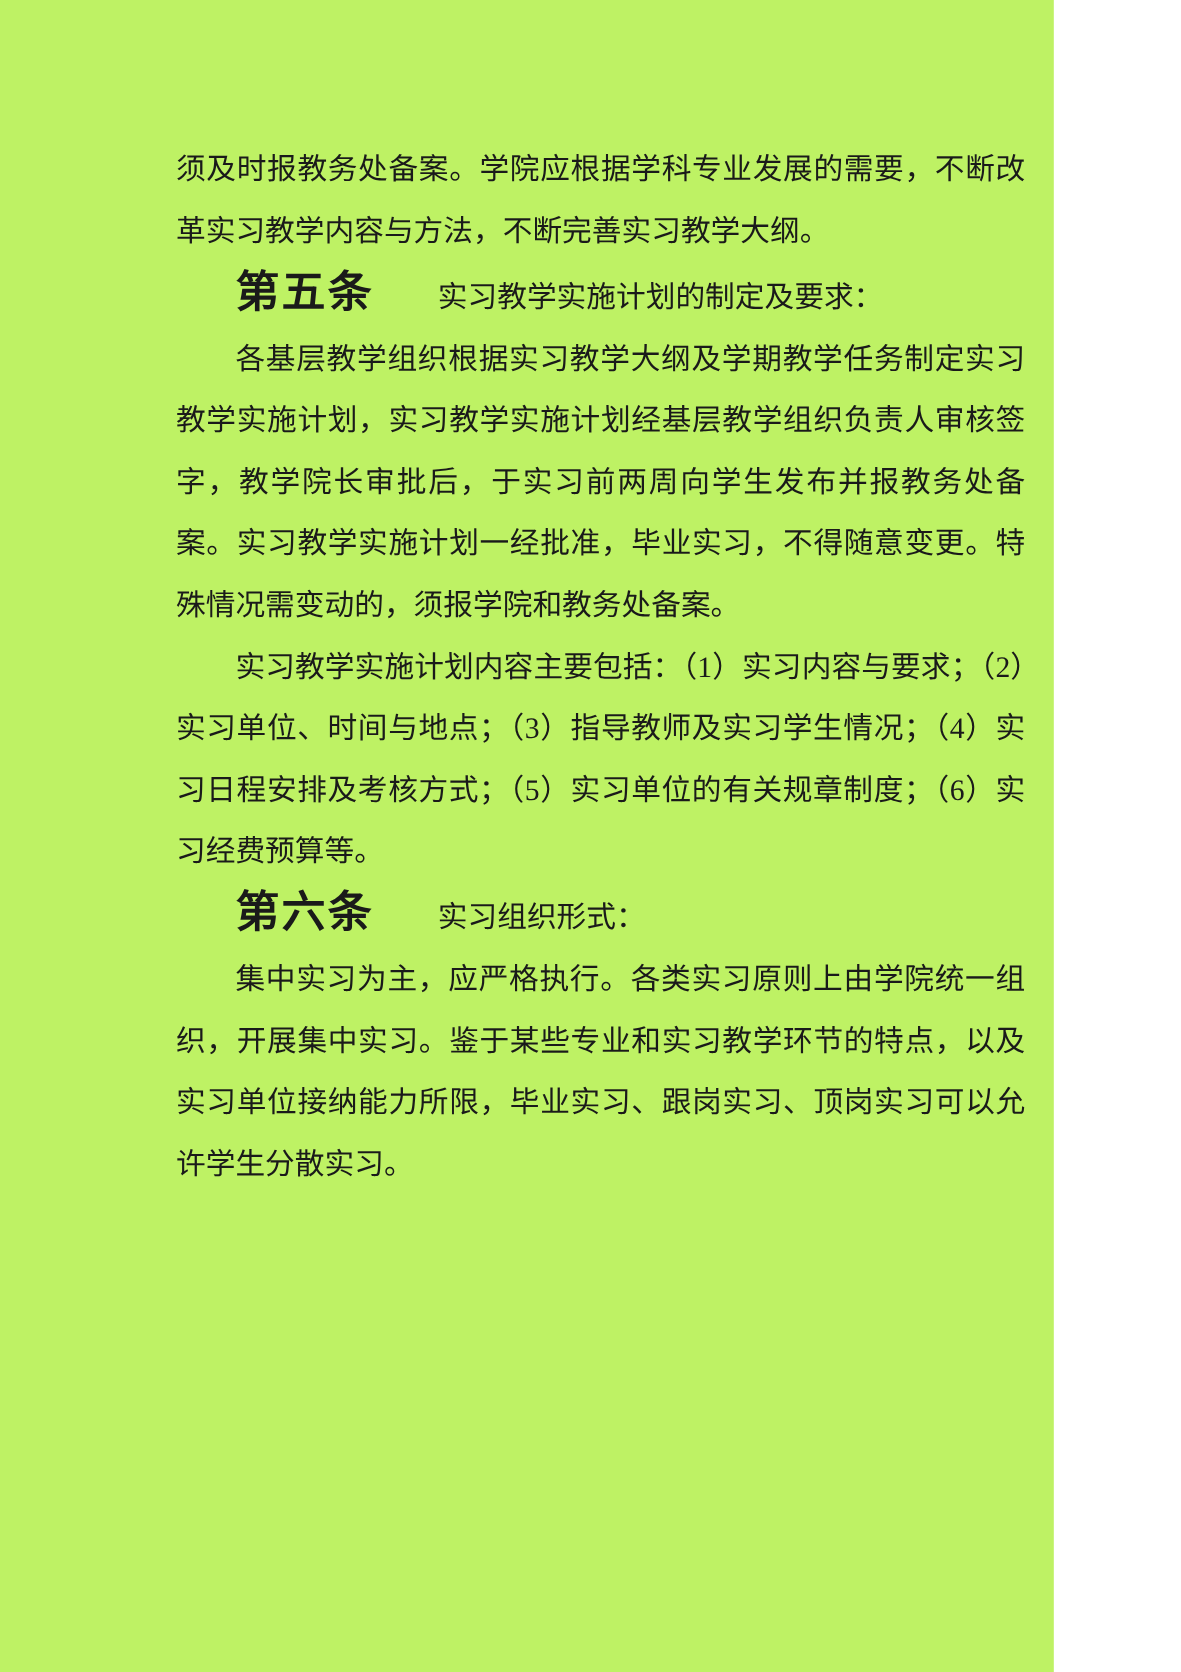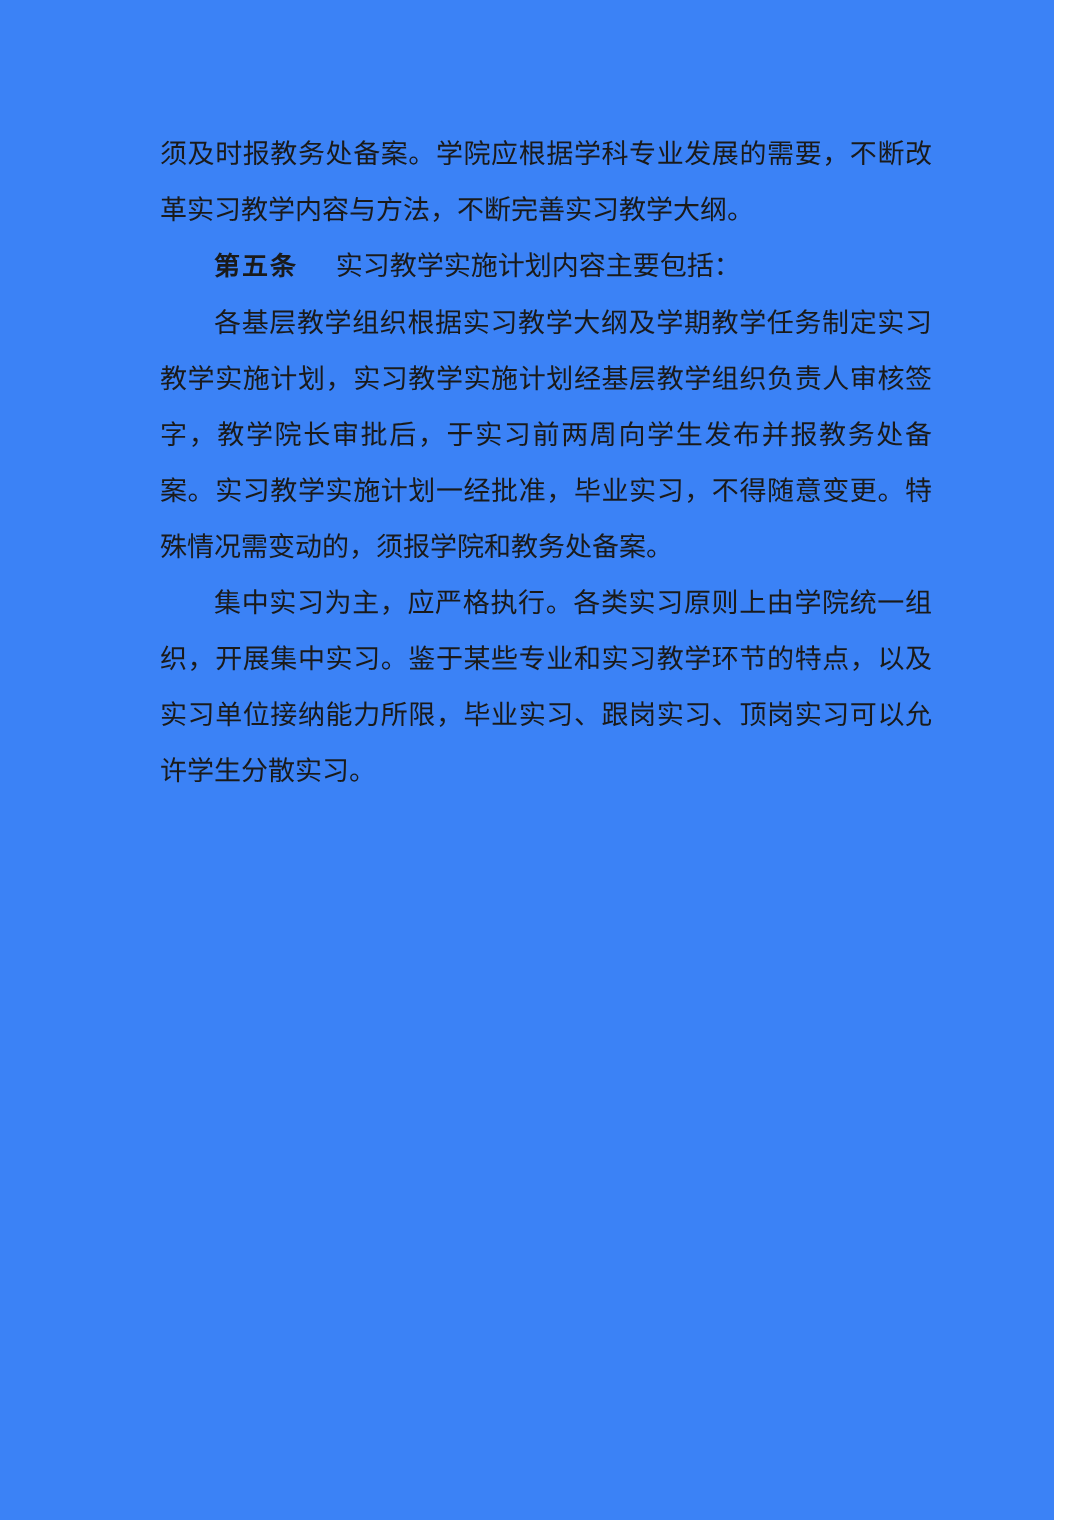--- a/index.html
+++ b/index.html
@@ -2,23 +2,23 @@
 <html lang="zh-CN"><head>
 <meta charset="utf-8">
 <style>
   html, body {
     margin: 0;
     padding: 0;
     background: #ffffff;
   }
   .page {
     position: relative;
-    width: 1054px;
+    width: 958px;
     height: 1520px;
-    background: #3b82f6;
+    background: #bef264;
     overflow: hidden;
   }
   .doc-content {
     position: absolute;
     left: 160px;
     top: 126px;
     width: 772px;
     font-family: "Liberation Serif", "DejaVu Serif", serif;
     font-size: 27px;
     line-height: 56px;
@@ -27,29 +27,31 @@
   }
   .doc-content p {
     margin: 0;
     padding: 0;
   }
   .doc-content p.indent {
     text-indent: 2em;
   }
   .doc-content .head {
     font-weight: bold;
-    font-size: 26px;
+    font-size: 40px;
     letter-spacing: 2px;
     margin-right: 1.45em;
     font-family: Liberation Serif, serif;
   }
 </style>
 </head>
 <body>
 
 <div class="page">
   <div class="doc-content">
       <p><span>须及时报教务处备案。学院应根据学科专业发展的需要，不断改革实习教学内容与方法，不断完善实习教学大纲。</span></p>
-      <p class="indent"><span class="head">第五条</span><span>实习教学实施计划内容主要包括：</span></p>
+      <p class="indent"><span class="head">第五条</span><span>实习教学实施计划的制定及要求：</span></p>
       <p class="indent"><span>各基层教学组织根据实习教学大纲及学期教学任务制定实习教学实施计划，实习教学实施计划经基层教学组织负责人审核签字，教学院长审批后，于实习前两周向学生发布并报教务处备案。实习教学实施计划一经批准，毕业实习，不得随意变更。特殊情况需变动的，须报学院和教务处备案。</span></p>
+      <p class="indent"><span>实习教学实施计划内容主要包括：（1）实习内容与要求；（2）实习单位、时间与地点；（3）指导教师及实习学生情况；（4）实习日程安排及考核方式；（5）实习单位的有关规章制度；（6）实习经费预算等。</span></p>
+      <p class="indent"><span class="head">第六条</span><span>实习组织形式：</span></p>
       <p class="indent"><span>集中实习为主，应严格执行。各类实习原则上由学院统一组织，开展集中实习。鉴于某些专业和实习教学环节的特点，以及实习单位接纳能力所限，毕业实习、跟岗实习、顶岗实习可以允许学生分散实习。</span></p>
     </div>
 </div>
 
 </body></html>

